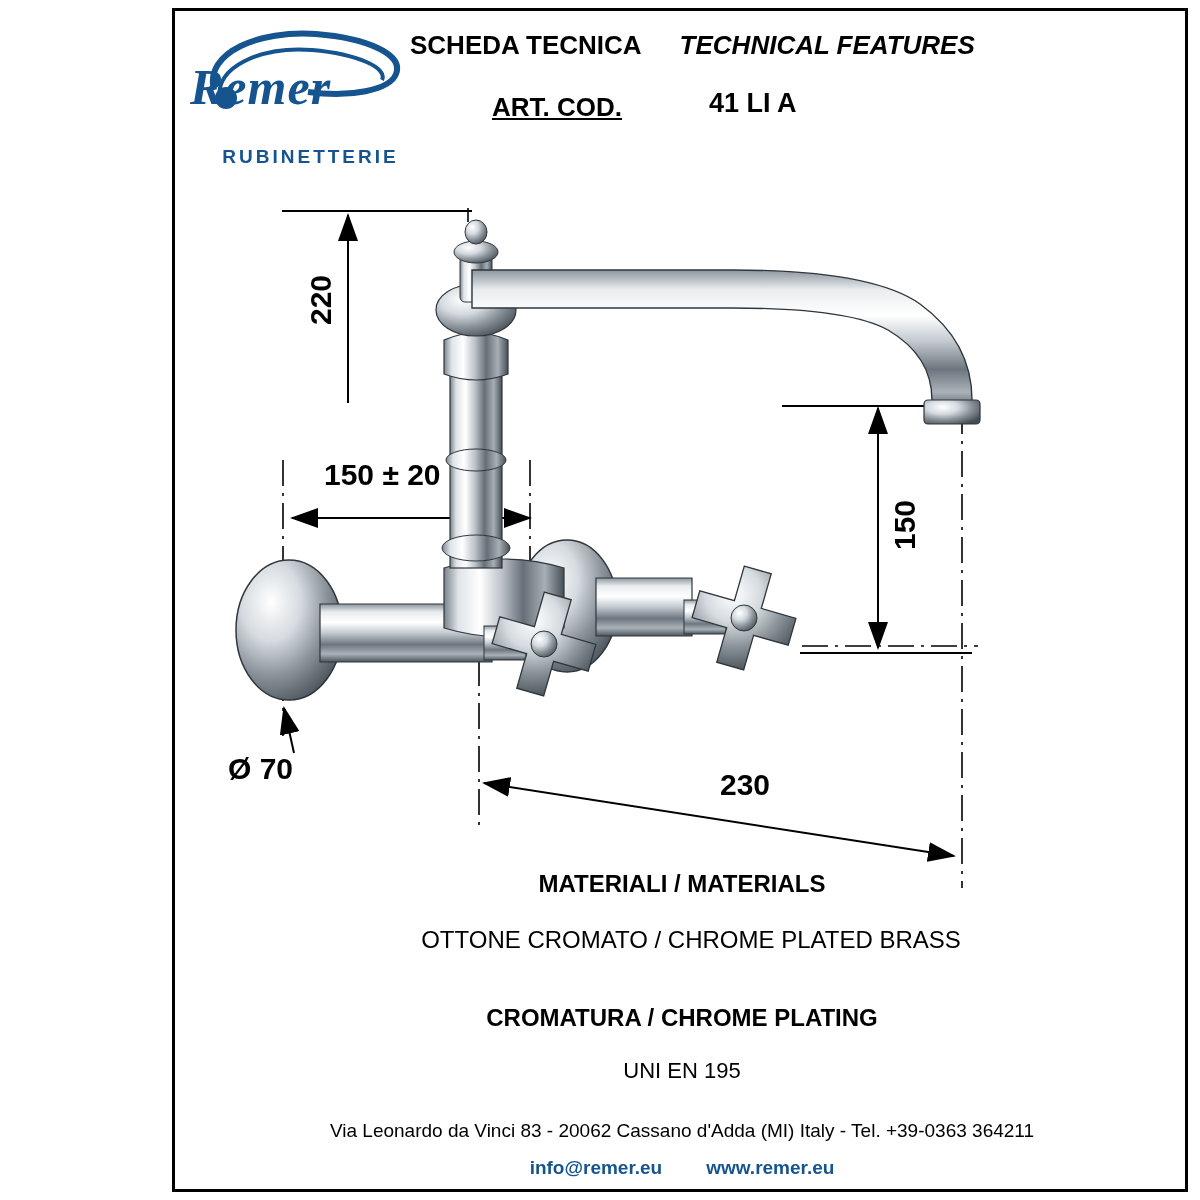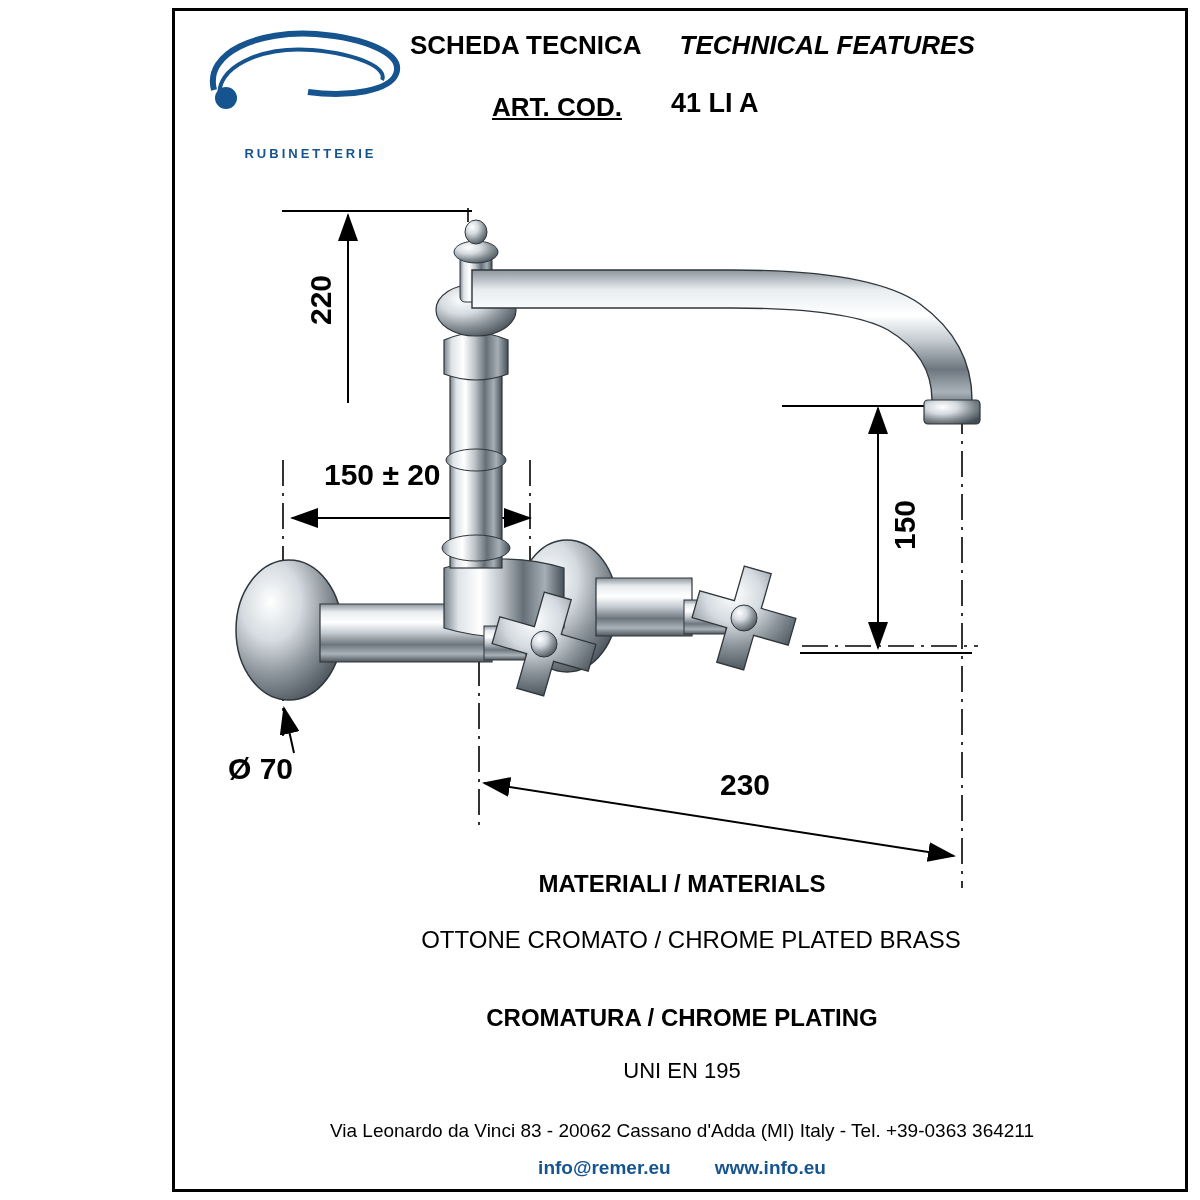--- a/index.html
+++ b/index.html
@@ -50,21 +50,21 @@
     font-style: italic;
     color: #16548f;
     letter-spacing: 1px;
   }
   .logo-sub {
     position: absolute;
     left: 8px;
     top: 128px;
     width: 225px;
     text-align: center;
-    font-size: 13px;
+    font-size: 19px;
     font-weight: bold;
     letter-spacing: 3px;
     color: #16548f;
   }
   .logo-swoosh {
     position: absolute;
     left: 0;
     top: 10px;
     width: 230px;
     height: 110px;
@@ -85,21 +85,21 @@
   .hdr-artcod {
     position: absolute;
     left: 492px;
     top: 92px;
     font-size: 26px;
     font-weight: bold;
     text-decoration: underline;
   }
   .hdr-code {
     position: absolute;
-    left: 671px;
+    left: 709px;
     top: 88px;
     font-size: 27px;
     font-weight: bold;
   }
 
   
   #drawing {
     position: absolute;
     left: 172px;
     top: 8px;
@@ -162,20 +162,21 @@
 <div id="sheet">
 
   <div class="frame"></div>
 
   <div class="logo-box">
     <svg class="logo-swoosh" viewBox="0 0 230 110">
       <path d="M24 62 C 14 24, 70 2, 126 6 C 176 10, 214 26, 206 46 C 200 62, 160 70, 118 64" fill="none" stroke="#16548f" stroke-width="6"></path>
       <path d="M30 70 C 24 40, 70 18, 122 22 C 168 26, 198 40, 192 52" fill="none" stroke="#16548f" stroke-width="4"></path>
       <circle cx="36" cy="70" r="11" fill="#16548f"></circle>
     </svg>
+    <div class="logo-word">Remer</div>
     <div class="logo-sub">RUBINETTERIE</div>
   </div>
 
   <div class="hdr-title">
     <span>SCHEDA TECNICA</span><span class="it">TECHNICAL FEATURES</span>
   </div>
   <div class="hdr-artcod">ART. COD.</div>
   <div class="hdr-code">41 LI A</div>
 
   <svg id="drawing" viewBox="0 0 1016 1184">
@@ -287,16 +288,16 @@
   <div class="dimlabel dim-150v">150</div>
   <div class="dimlabel dim-230">230</div>
   <div class="dimlabel dim-d70">Ø 70</div>
 
   <div class="ftxt mat-head">MATERIALI / MATERIALS</div>
   <div class="ftxt mat-body">OTTONE CROMATO / CHROME PLATED BRASS</div>
   <div class="ftxt crom-head">CROMATURA / CHROME PLATING</div>
   <div class="ftxt crom-body">UNI EN 195</div>
   <div class="ftxt addr">Via Leonardo da Vinci 83 - 20062 Cassano d'Adda (MI) Italy - Tel. +39-0363 364211</div>
   <div class="ftxt contact">
-    <span class="mail">info@remer.eu</span><span>www.info.eu</span>
+    <span class="mail">info@remer.eu</span><span>www.remer.eu</span>
   </div>
 
 </div>
 
 </body></html>

